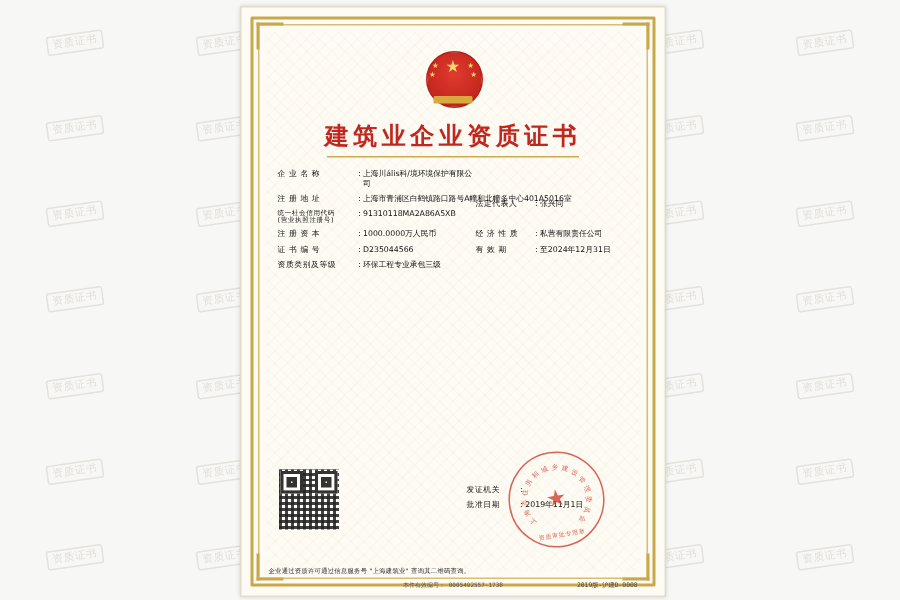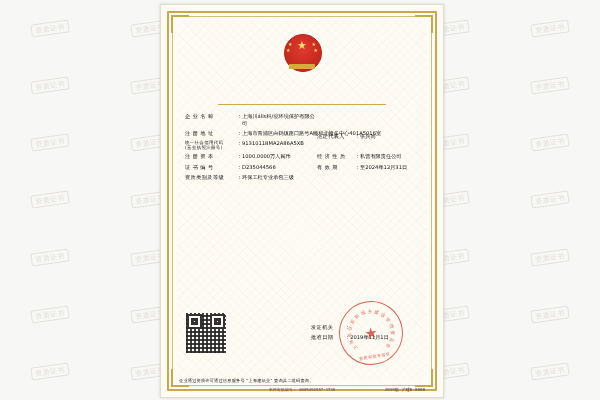--- a/index.html
+++ b/index.html
@@ -484,20 +484,21 @@
       <div class="emblem">
         <div class="disc"></div>
         <div class="star">★</div>
         <div class="ministar s1">★</div>
         <div class="ministar s2">★</div>
         <div class="ministar s3">★</div>
         <div class="ministar s4">★</div>
         <div class="base"></div>
       </div>
 
+      <div class="title">建筑业企业资质证书</div>
       <div class="title-rule"></div>
 
       <div class="fields">
 
         <div class="field-row two-col">
           <div class="left">
             <div class="field-label">企 业 名 称</div>
             <div class="field-colon">：</div>
             <div class="field-value">上海川ális科/境环境保护有限公司</div>
           </div>

